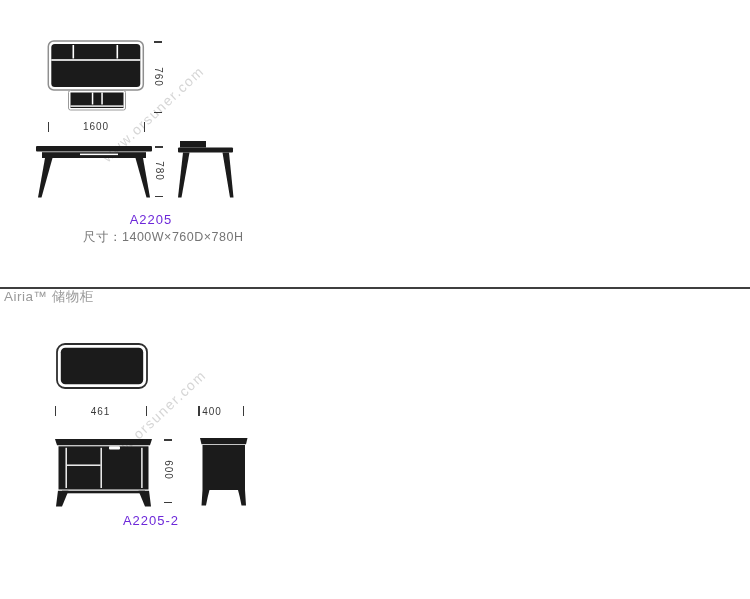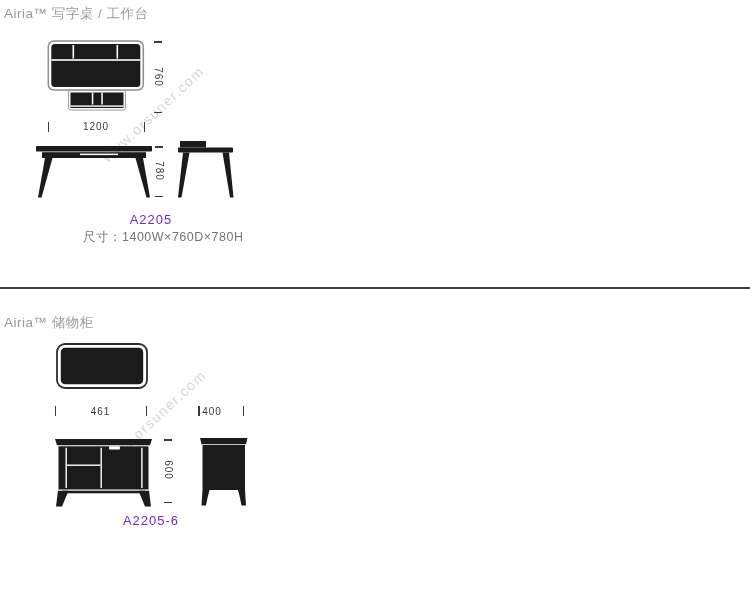--- a/index.html
+++ b/index.html
@@ -77,42 +77,41 @@
   svg{display:block;z-index:1;position:relative;}
 </style>
 </head>
 <body>
 
 <div class="page">
 
   <div class="abs watermark" style="left:65px;top:106px;width:176px;">www.orsuner.com</div>
   <div class="abs watermark" style="left:67px;top:410px;width:176px;">www.orsuner.com</div>
 
-  <div class="abs section-title" style="left:4px;top:5px;">Airia™ 写字桌 / 工作台</div>
 
   <svg class="abs" style="left:46px;top:39px;" width="100" height="74" viewBox="0 0 100 74">
     <rect x="2.3" y="2" width="95" height="49" rx="5.5" fill="#ffffff" stroke="#8f8f8f" stroke-width="1.5"></rect>
     <rect x="5.3" y="5" width="89" height="43" rx="3.5" fill="#1b1b1b"></rect>
     <rect x="5.3" y="20.2" width="89" height="1.6" fill="#ffffff"></rect>
     <rect x="26.5" y="6" width="1.6" height="13.5" fill="#ffffff"></rect>
     <rect x="70.5" y="6" width="1.6" height="13.5" fill="#ffffff"></rect>
     <rect x="22.5" y="51.5" width="57" height="19.5" rx="2" fill="#ffffff" stroke="#9a9a9a" stroke-width="1"></rect>
     <rect x="24.5" y="53.5" width="53" height="15.5" fill="#1b1b1b"></rect>
     <rect x="45.8" y="53.5" width="1.5" height="12" fill="#ffffff"></rect>
     <rect x="55.3" y="53.5" width="1.5" height="12" fill="#ffffff"></rect>
     <rect x="24.5" y="66.4" width="53" height="1.4" fill="#ffffff"></rect>
   </svg>
 
   <div class="abs tick-h" style="left:154px;top:41px;"></div>
   <div class="abs tick-h" style="left:154px;top:111.5px;"></div>
   <div class="abs dim-num vert" style="left:143px;top:70.5px;">760</div>
 
   <div class="abs tick-v" style="left:47.5px;top:121.5px;"></div>
   <div class="abs tick-v" style="left:143.5px;top:121.5px;"></div>
-  <div class="abs dim-num" style="left:47.5px;top:121px;width:97px;">1200</div>
+  <div class="abs dim-num" style="left:47.5px;top:121px;width:97px;">1600</div>
 
   <svg class="abs" style="left:34px;top:144px;" width="120" height="56" viewBox="0 0 120 56">
     <rect x="2" y="2" width="116" height="5.5" rx="1" fill="#1b1b1b"></rect>
     <rect x="8" y="8.2" width="104" height="5.8" fill="#1b1b1b"></rect>
     <rect x="46" y="9.6" width="38" height="1.5" fill="#ffffff"></rect>
     <polygon points="11,14 18.5,14 7.5,53.5 4,53.5" fill="#1b1b1b"></polygon>
     <polygon points="101.5,14 109,14 116,53.5 112.5,53.5" fill="#1b1b1b"></polygon>
   </svg>
 
   <svg class="abs" style="left:176px;top:139px;" width="60" height="61" viewBox="0 0 60 61">
@@ -124,21 +123,21 @@
 
   <div class="abs tick-h" style="left:155px;top:146px;"></div>
   <div class="abs tick-h" style="left:155px;top:195.5px;"></div>
   <div class="abs dim-num vert" style="left:144px;top:165px;">780</div>
 
   <div class="abs model-label" style="left:90px;top:212px;width:122px;">A2205</div>
   <div class="abs size-label" style="left:83px;top:229px;">尺寸：1400W×760D×780H</div>
 
   <div class="abs divider"></div>
 
-  <div class="abs section-title" style="left:4px;top:314px;">Airia™  储物柜</div>
+  <div class="abs section-title" style="left:4px;top:288px;">Airia™  储物柜</div>
 
   <svg class="abs" style="left:55px;top:342px;" width="94" height="48" viewBox="0 0 94 48">
     <rect x="2" y="2" width="90" height="44" rx="8" fill="#ffffff" stroke="#2e2e2e" stroke-width="1.8"></rect>
     <rect x="5.8" y="5.8" width="82.4" height="36.4" rx="4.5" fill="#1b1b1b"></rect>
   </svg>
 
   <div class="abs tick-v" style="left:54.5px;top:405.5px;"></div>
   <div class="abs tick-v" style="left:145.5px;top:405.5px;"></div>
   <div class="abs dim-num" style="left:54.5px;top:405.5px;width:92px;">461</div>
 
@@ -163,15 +162,15 @@
   <div class="abs tick-h" style="left:164px;top:501.5px;"></div>
   <div class="abs dim-num vert" style="left:153px;top:464px;">600</div>
 
   <svg class="abs" style="left:198px;top:436px;" width="52" height="70" viewBox="0 0 52 70">
     <polygon points="2,2 49.5,2 48,8.2 3.5,8.2" fill="#1b1b1b"></polygon>
     <rect x="4.5" y="9" width="42.5" height="45" fill="#1b1b1b"></rect>
     <path d="M4.5,54 L11.5,54 Q9.5,61 8,69.5 L3.5,69.5 Z" fill="#1b1b1b"></path>
     <path d="M40,54 L47,54 L48,69.5 L43.5,69.5 Q42,61 40,54 Z" fill="#1b1b1b"></path>
   </svg>
 
-  <div class="abs model-label" style="left:90px;top:513px;width:122px;">A2205-6</div>
+  <div class="abs model-label" style="left:90px;top:513px;width:122px;">A2205-2</div>
 
 </div>
 
 </body></html>

